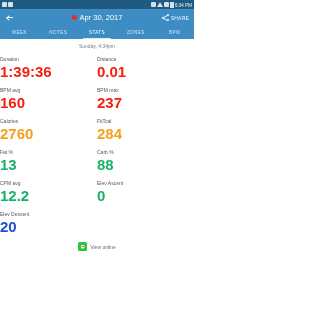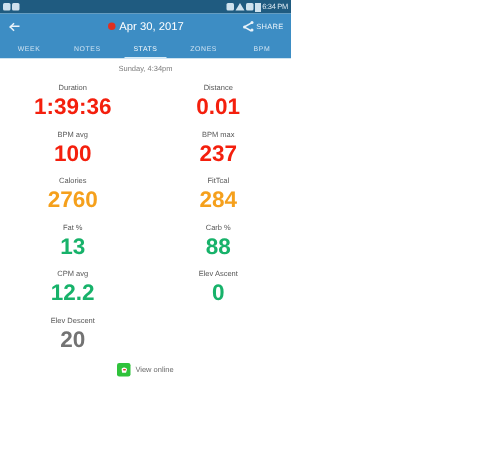--- a/index.html
+++ b/index.html
@@ -127,36 +127,36 @@
 
   
   .stats {
     flex:1 1 auto;
     background:#ffffff;
     padding:2px 0 0;
     display:flex; flex-direction:column;
   }
   .stat-row { display:flex; }
   .stat-cell {
-    flex:1 1 0; text-align:center;
+    flex:1 1 0; text-align:left;
     padding:2px 0 3px;
   }
   .stat-label {
     font-size:5px; color:#585858; margin-bottom:0px;
     font-family:"Liberation Sans", sans-serif;
     line-height:8px;
   }
   .stat-value {
     font-size:15px; font-weight:bold; line-height:18px;
     font-family:"Liberation Sans", sans-serif;
   }
   .v-red   { color:#f41f0d; }
   .v-orange{ color:#f5a01c; }
   .v-green { color:#17b26a; }
-  .v-blue  { color:#737373; }
+  .v-blue  { color:#1d4ed8; }
 
   
   .viewonline-wrap {
     display:flex; justify-content:center; align-items:center;
     padding-top:3px;
     flex:0 0 auto;
   }
   .viewonline {
     display:flex; align-items:center; gap:3px; cursor:pointer;
   }
@@ -245,21 +245,21 @@
       </div>
       <div class="stat-cell">
         <div class="stat-label">Distance</div>
         <div class="stat-value v-red">0.01</div>
       </div>
     </div>
 
     <div class="stat-row">
       <div class="stat-cell">
         <div class="stat-label">BPM avg</div>
-        <div class="stat-value v-red">100</div>
+        <div class="stat-value v-red">160</div>
       </div>
       <div class="stat-cell">
         <div class="stat-label">BPM max</div>
         <div class="stat-value v-red">237</div>
       </div>
     </div>
 
     <div class="stat-row">
       <div class="stat-cell">
         <div class="stat-label">Calories</div>

